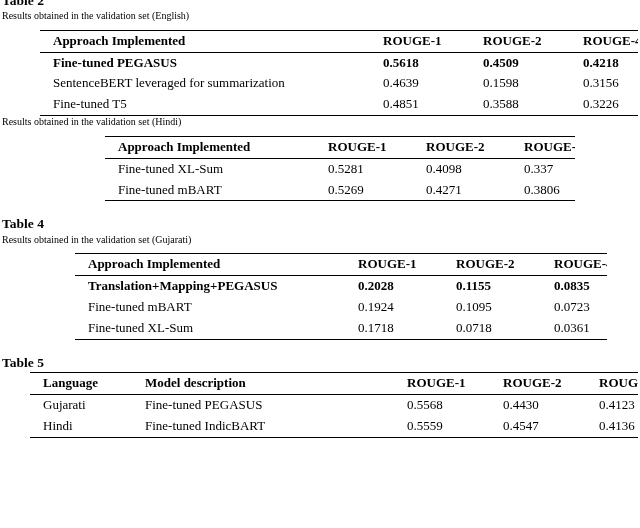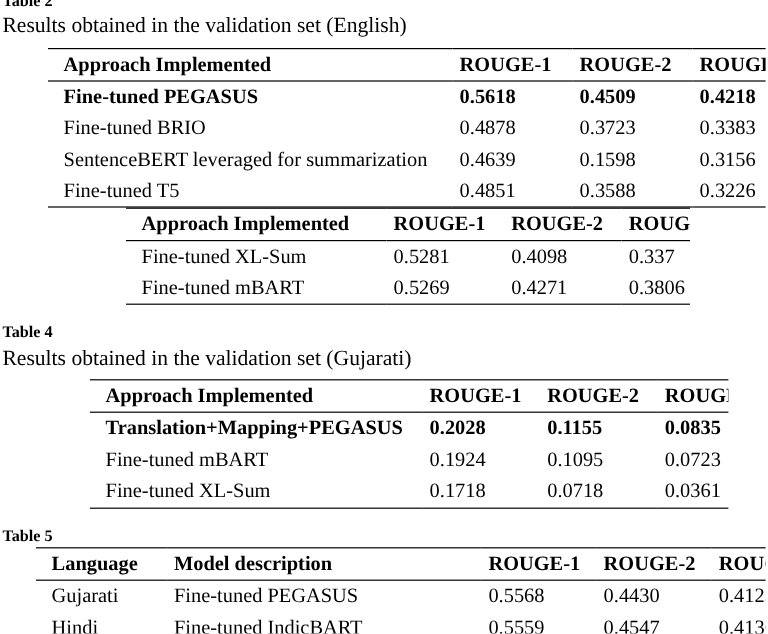--- a/index.html
+++ b/index.html
@@ -20,27 +20,27 @@
   .table-label {
     font-weight: bold;
     font-size: 13.5px;
     margin: 15px 0 1px 2px;
     line-height: 1.2;
   }
   .table-block:first-child .table-label {
     margin-top: -7px; 
   }
   .table-caption {
-    font-size: 18px;
+    font-size: 10px;
     margin: 0 12px 7px 2px;
     line-height: 1.25;
   }
   table {
     border-collapse: collapse;
-    font-size: 17px;
+    font-size: 13px;
     table-layout: fixed;
   }
   th, td {
     text-align: left;
     padding: 2px 6px 2px 6px;
     line-height: 1.3;
     white-space: nowrap;
     overflow: hidden;
   }
   th { font-weight: bold; }
@@ -88,42 +88,37 @@
           </tr>
         </thead>
       <tbody>
           <tr class="bold-row">
             <td>Fine-tuned PEGASUS</td>
             <td>0.5618</td>
             <td>0.4509</td>
             <td>0.4218</td>
           </tr>
           <tr>
-            <td>Fine-tuned BRIO</td>
-            <td>0.4878</td>
-            <td>0.3723</td>
-            <td>0.3383</td>
-          </tr>
-          <tr>
             <td>SentenceBERT leveraged for summarization</td>
             <td>0.4639</td>
             <td>0.1598</td>
             <td>0.3156</td>
           </tr>
           <tr>
             <td>Fine-tuned T5</td>
             <td>0.4851</td>
             <td>0.3588</td>
             <td>0.3226</td>
           </tr>
         </tbody>
     </table>
   </section>
 
   <section class="table-block">
+    <div class="table-caption">Results obtained in the validation set (Hindi)</div>
     <table id="table3">
       <thead>
           <tr>
             <th>Approach Implemented</th>
             <th>ROUGE-1</th>
             <th>ROUGE-2</th>
             <th>ROUGE-4</th>
           </tr>
         </thead>
       <tbody>

